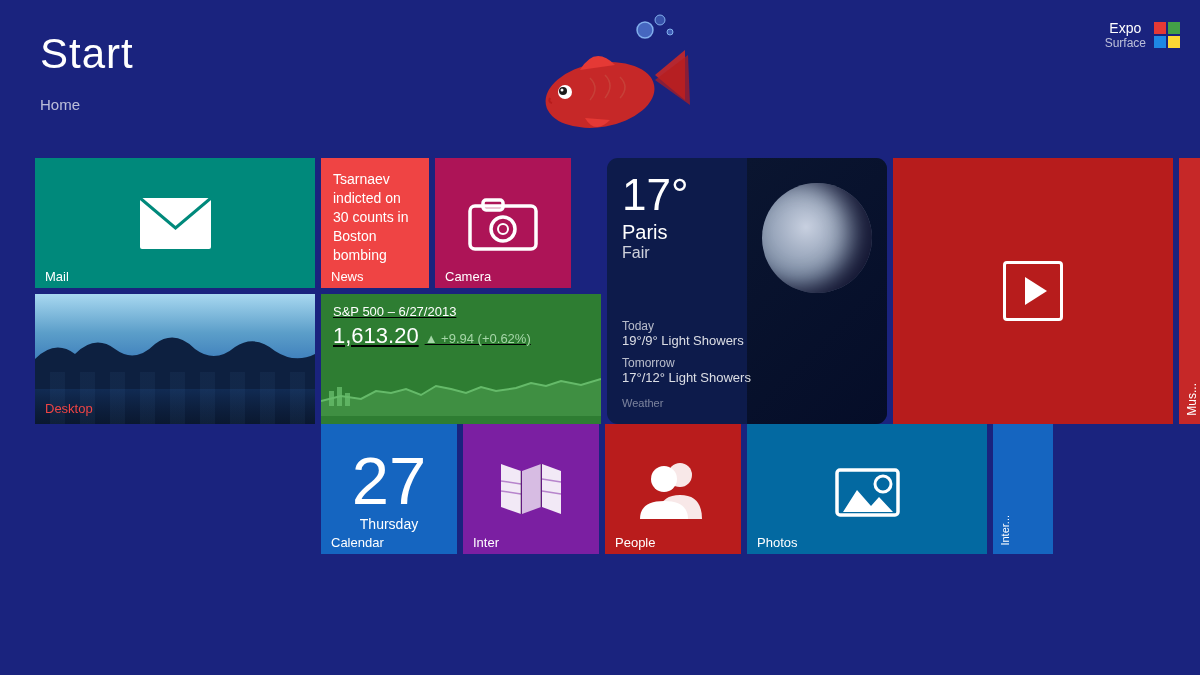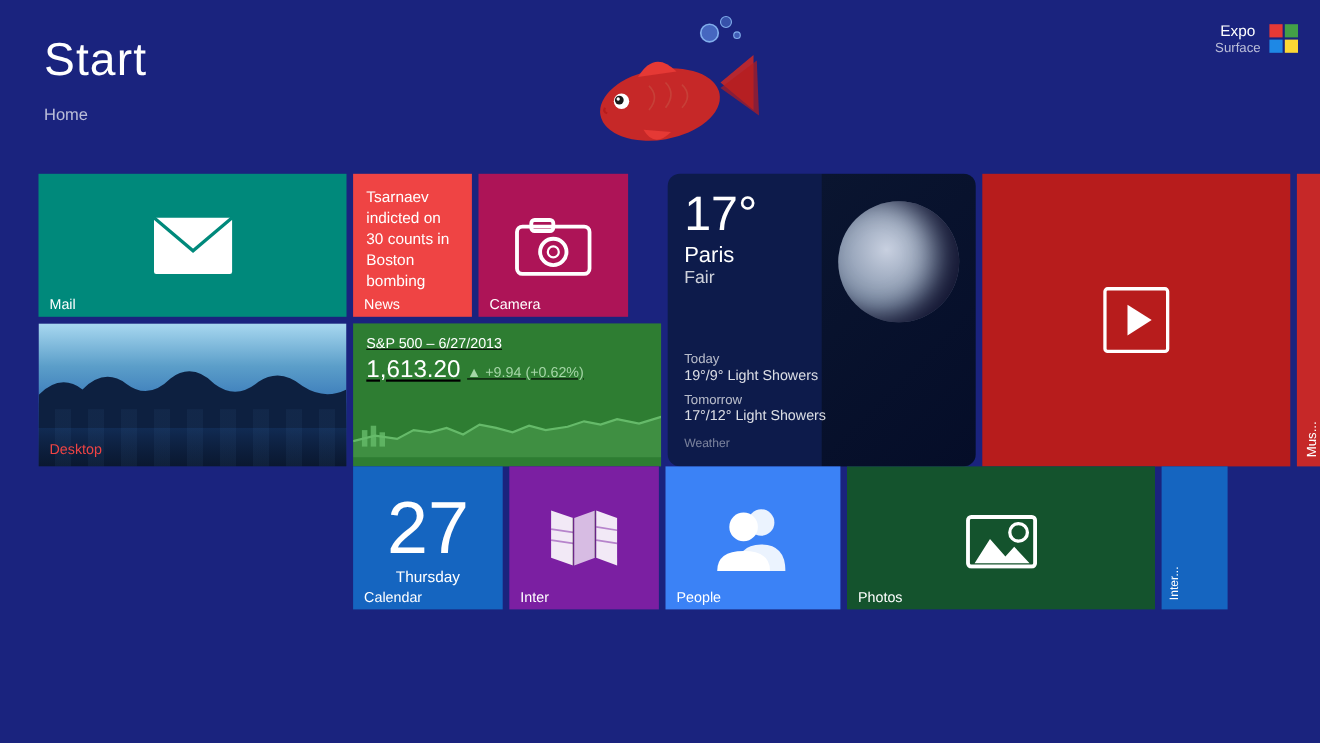--- a/index.html
+++ b/index.html
@@ -457,33 +457,33 @@
           <line x1="46" y1="32" x2="65" y2="35" stroke="rgba(123,31,162,0.5)" stroke-width="1.5"></line>
 
           <line x1="25" y1="12" x2="25" y2="55" stroke="rgba(0,0,0,0.2)" stroke-width="2"></line>
           <line x1="45" y1="5" x2="45" y2="48" stroke="rgba(0,0,0,0.2)" stroke-width="2"></line>
         </svg>
         <span class="tile-label">Inter</span>
       </div>
     </div>
 
     <div class="hrow">
-      <div id="people-tile" class="tile" style="width:159px;height:130px;background:#3b82f6;display:flex;align-items:center;justify-content:center;position:relative;">
+      <div id="people-tile" class="tile" style="width:136px;height:130px;background:#b91c1c;display:flex;align-items:center;justify-content:center;position:relative;">
         <svg width="70" height="60" viewBox="0 0 70 60">
 
           <circle cx="42" cy="16" r="12" fill="white" opacity="0.9"></circle>
           <path d="M20,60 Q20,36 42,36 Q64,36 64,60" fill="white" opacity="0.9"></path>
 
           <circle cx="26" cy="20" r="13" fill="white"></circle>
           <path d="M2,60 Q2,42 26,42 Q50,42 50,60" fill="white"></path>
         </svg>
         <span class="tile-label">People</span>
       </div>
 
-      <div id="photos-tile" class="tile" style="width:280px;height:130px;background:#14532d;display:flex;align-items:center;justify-content:center;position:relative;">
+      <div id="photos-tile" class="tile" style="width:240px;height:130px;background:#0369a1;display:flex;align-items:center;justify-content:center;position:relative;">
         <svg width="65" height="55" viewBox="0 0 65 55">
           <rect x="2" y="8" width="61" height="45" rx="3" fill="none" stroke="white" stroke-width="3.5"></rect>
 
           <circle cx="48" cy="22" r="8" fill="none" stroke="white" stroke-width="3"></circle>
 
           <path d="M8,50 L22,28 L36,44 L44,35 L58,50 Z" fill="white"></path>
         </svg>
         <span class="tile-label">Photos</span>
       </div>
     </div>

